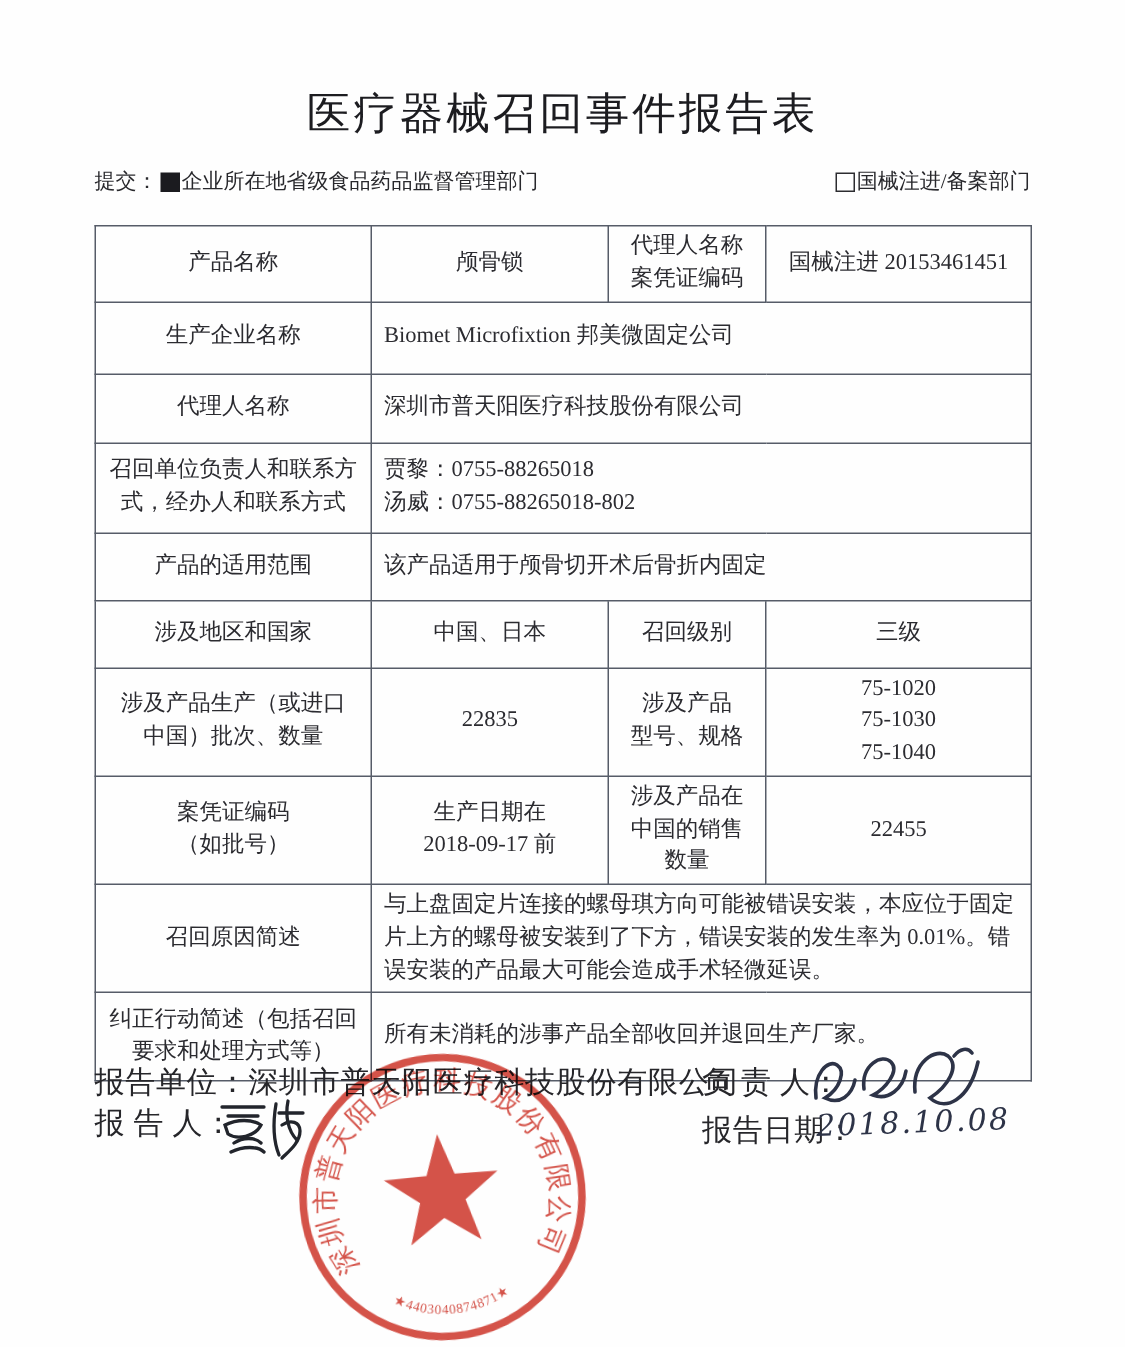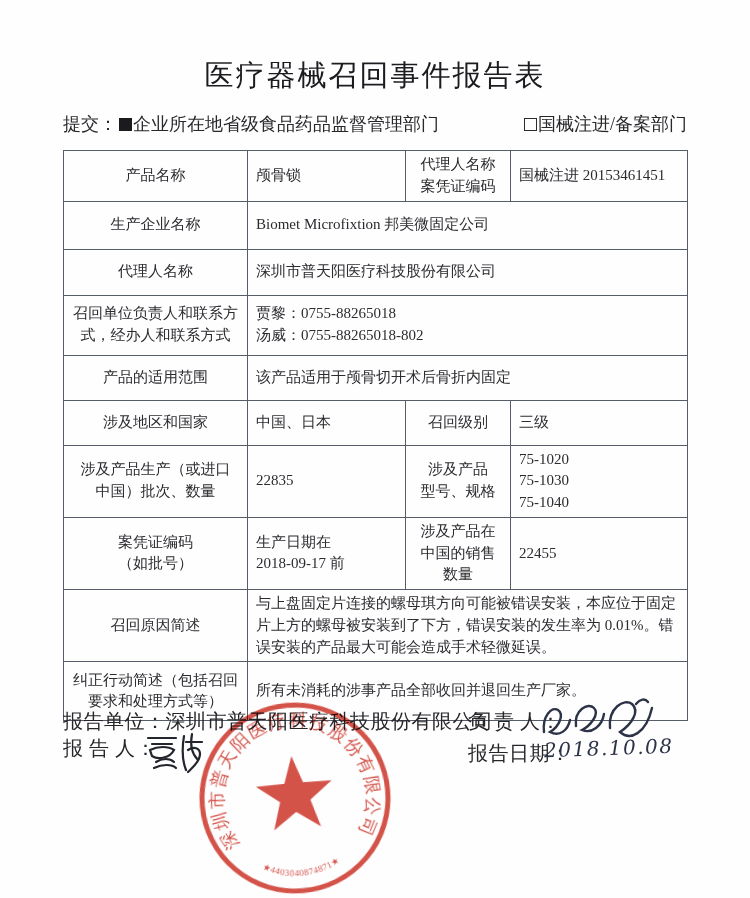--- a/index.html
+++ b/index.html
@@ -9,37 +9,37 @@
     font-family:"Liberation Serif","DejaVu Serif",serif;
     color:#2a2a2e; overflow:hidden;
   }
   .doc-title {
     position:absolute; top:56px; left:0; width:750px;
     text-align:center; font-size:29px; letter-spacing:2px; color:#1c1c20;
   }
   .submit-line {
     position:absolute; top:112px; left:63px; width:624px;
     display:flex; justify-content:space-between; align-items:center;
-    font-size:18px; color:#28282c;
+    font-size:14px; color:#28282c;
   }
   .submit-left { display:flex; align-items:center; }
   .cbx { display:inline-block; vertical-align:-1px; margin:0 1px 0 2px; }
   .cbx-filled { width:13px; height:13px; background:#1b1b1f; }
   .cbx-empty  { width:13px; height:13px; border:1.5px solid #2c2c30; background:transparent; }
   table.form {
     position:absolute; top:150px; left:63px; width:624px;
     border-collapse:collapse; table-layout:fixed;
   }
   table.form td {
     border:1px solid #565c68; font-size:15px; line-height:1.45;
     white-space:pre-line; vertical-align:middle; padding:3px 8px;
     color:#2b2b30;
   }
   td.lab { text-align:center; }
-  td.c   { }
+  td.c   { text-align:center; }
   td.l   { text-align:left; padding-left:12px; }
   tr.h1 td{height:47px} tr.h2 td{height:48px} tr.h3 td{height:46px}
   tr.h4 td{height:60px} tr.h5 td{height:45px} tr.h6 td{height:45px}
   tr.h7 td{height:64px} tr.h8 td{height:66px} tr.h9 td{height:70px}
   tr.h10 td{height:59px}
   .footer-text { position:absolute; font-size:20px; color:#26262a; letter-spacing:.5px; }
   .sig-svg { position:absolute; }
   .hand-date {
     position:absolute; left:544px; top:736px;
     font-family:"DejaVu Serif",serif; font-style:italic;

